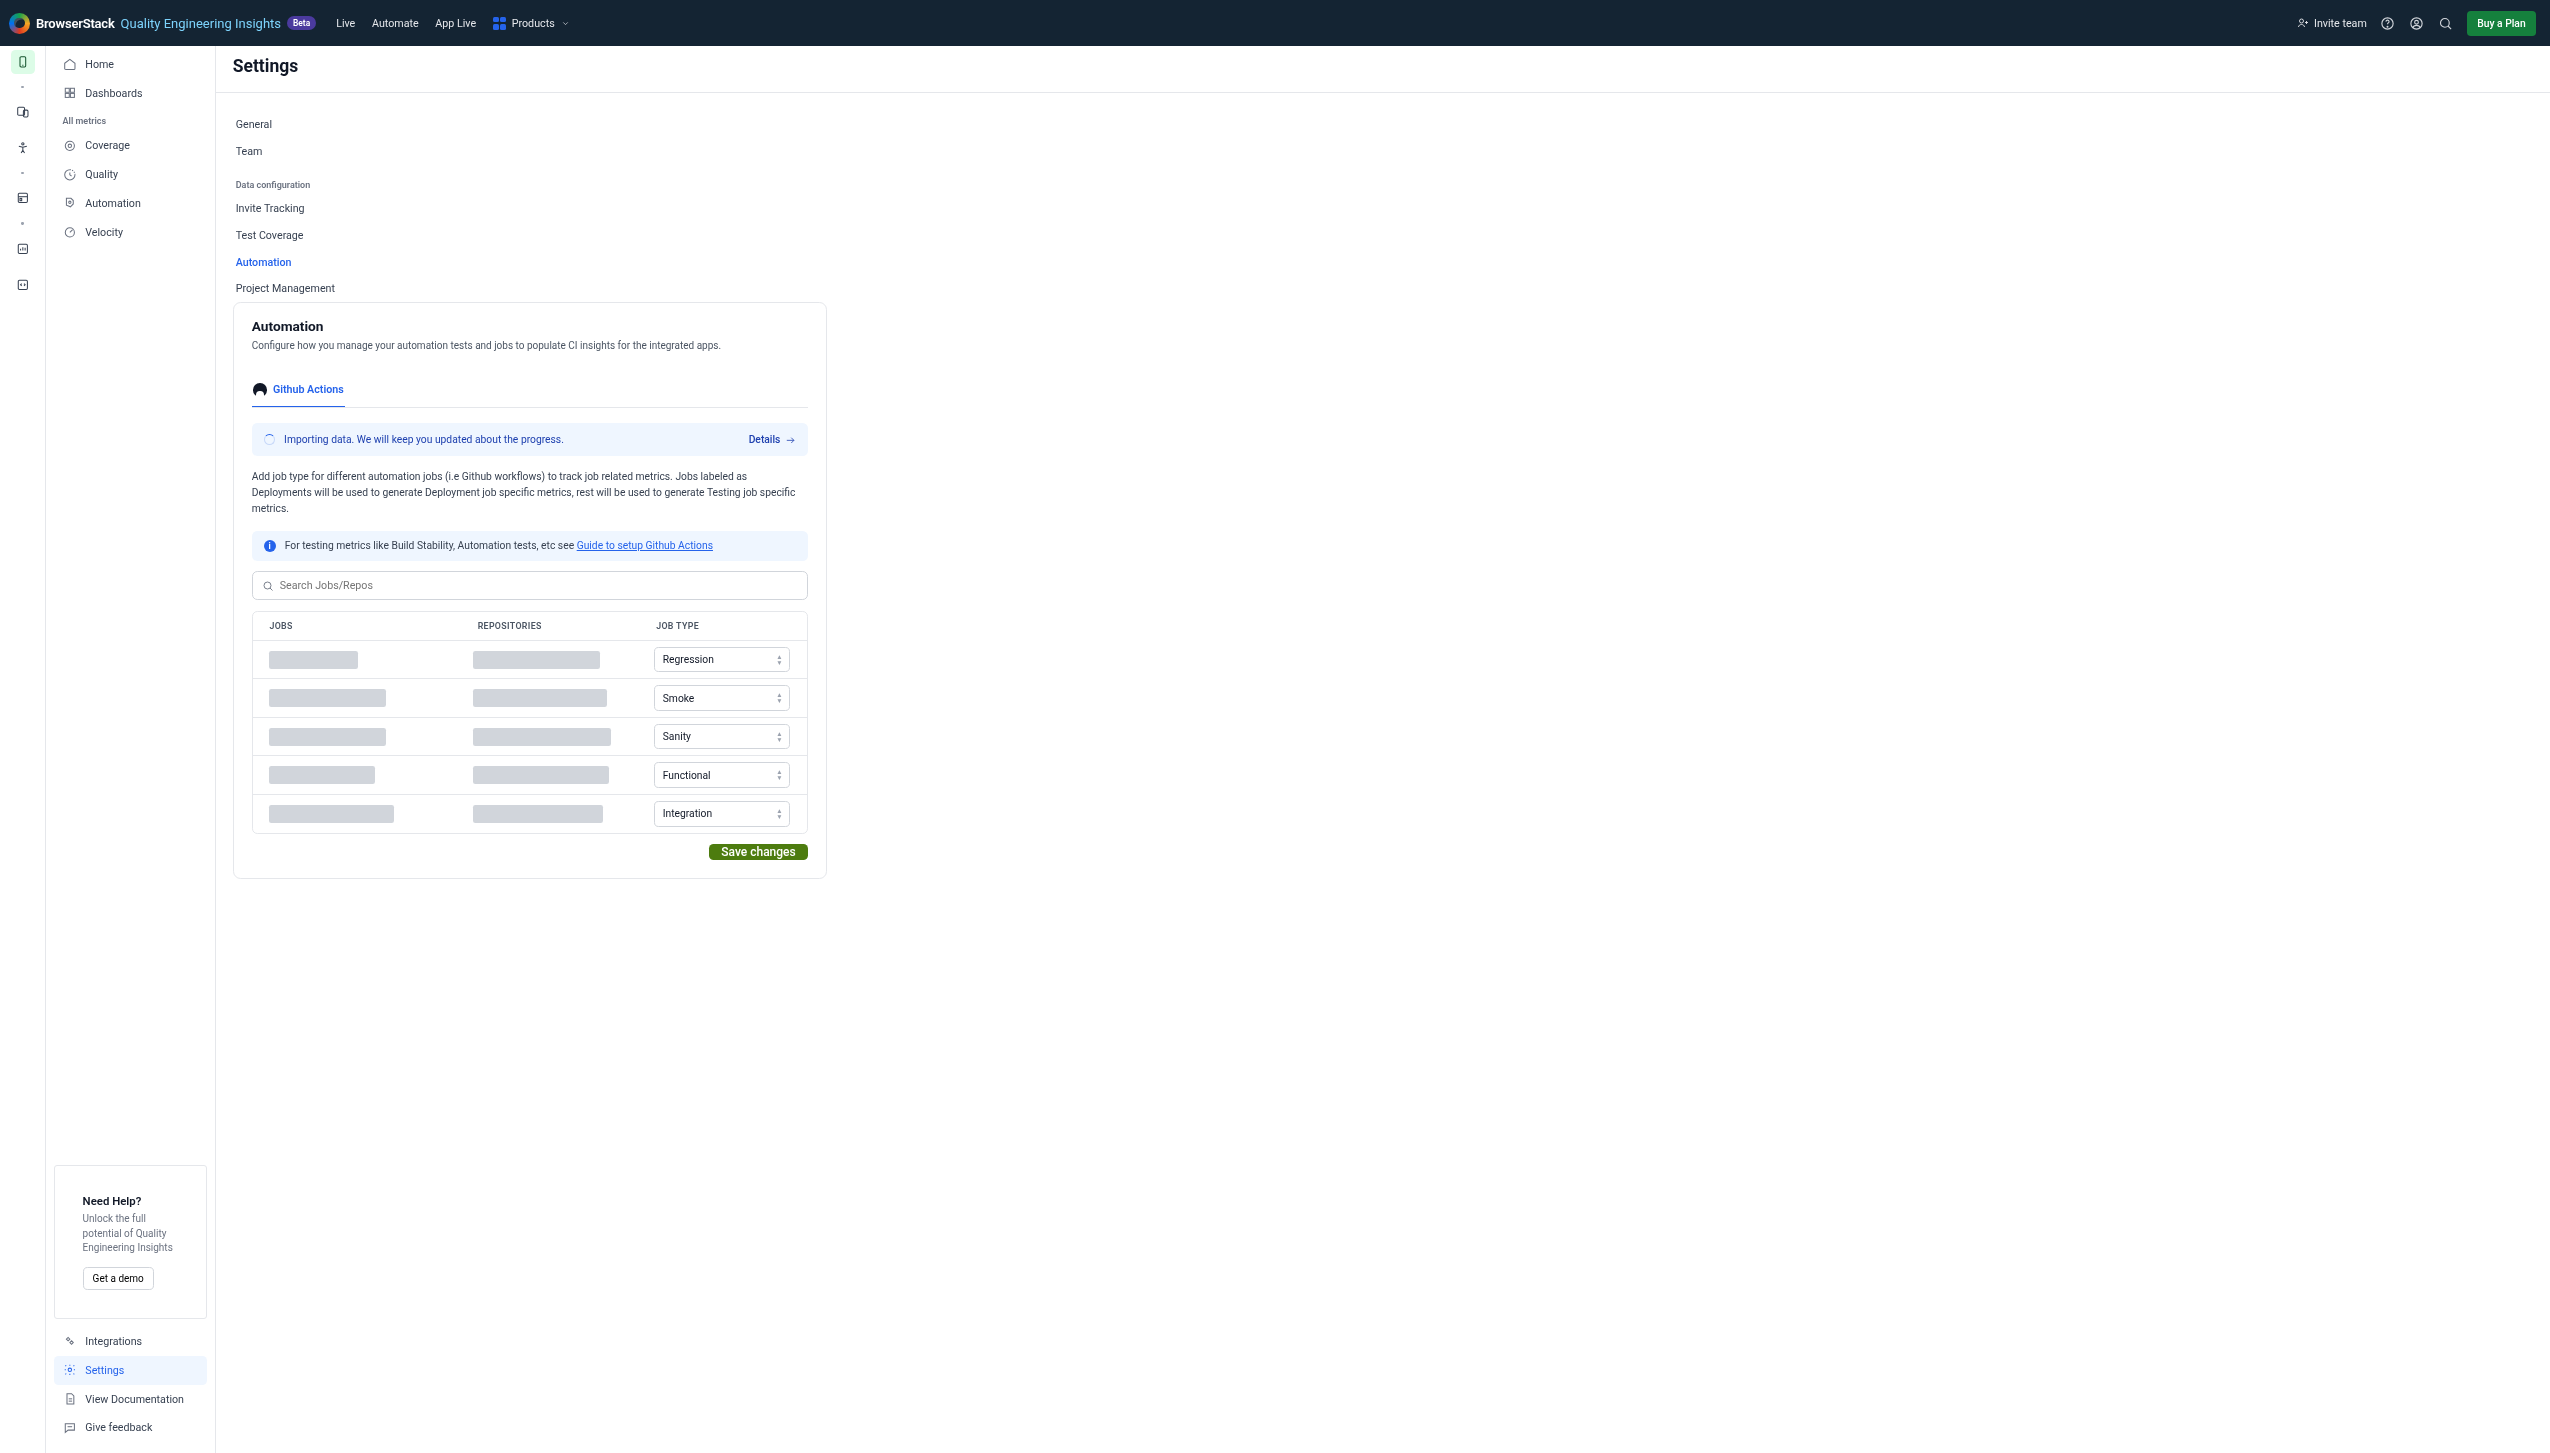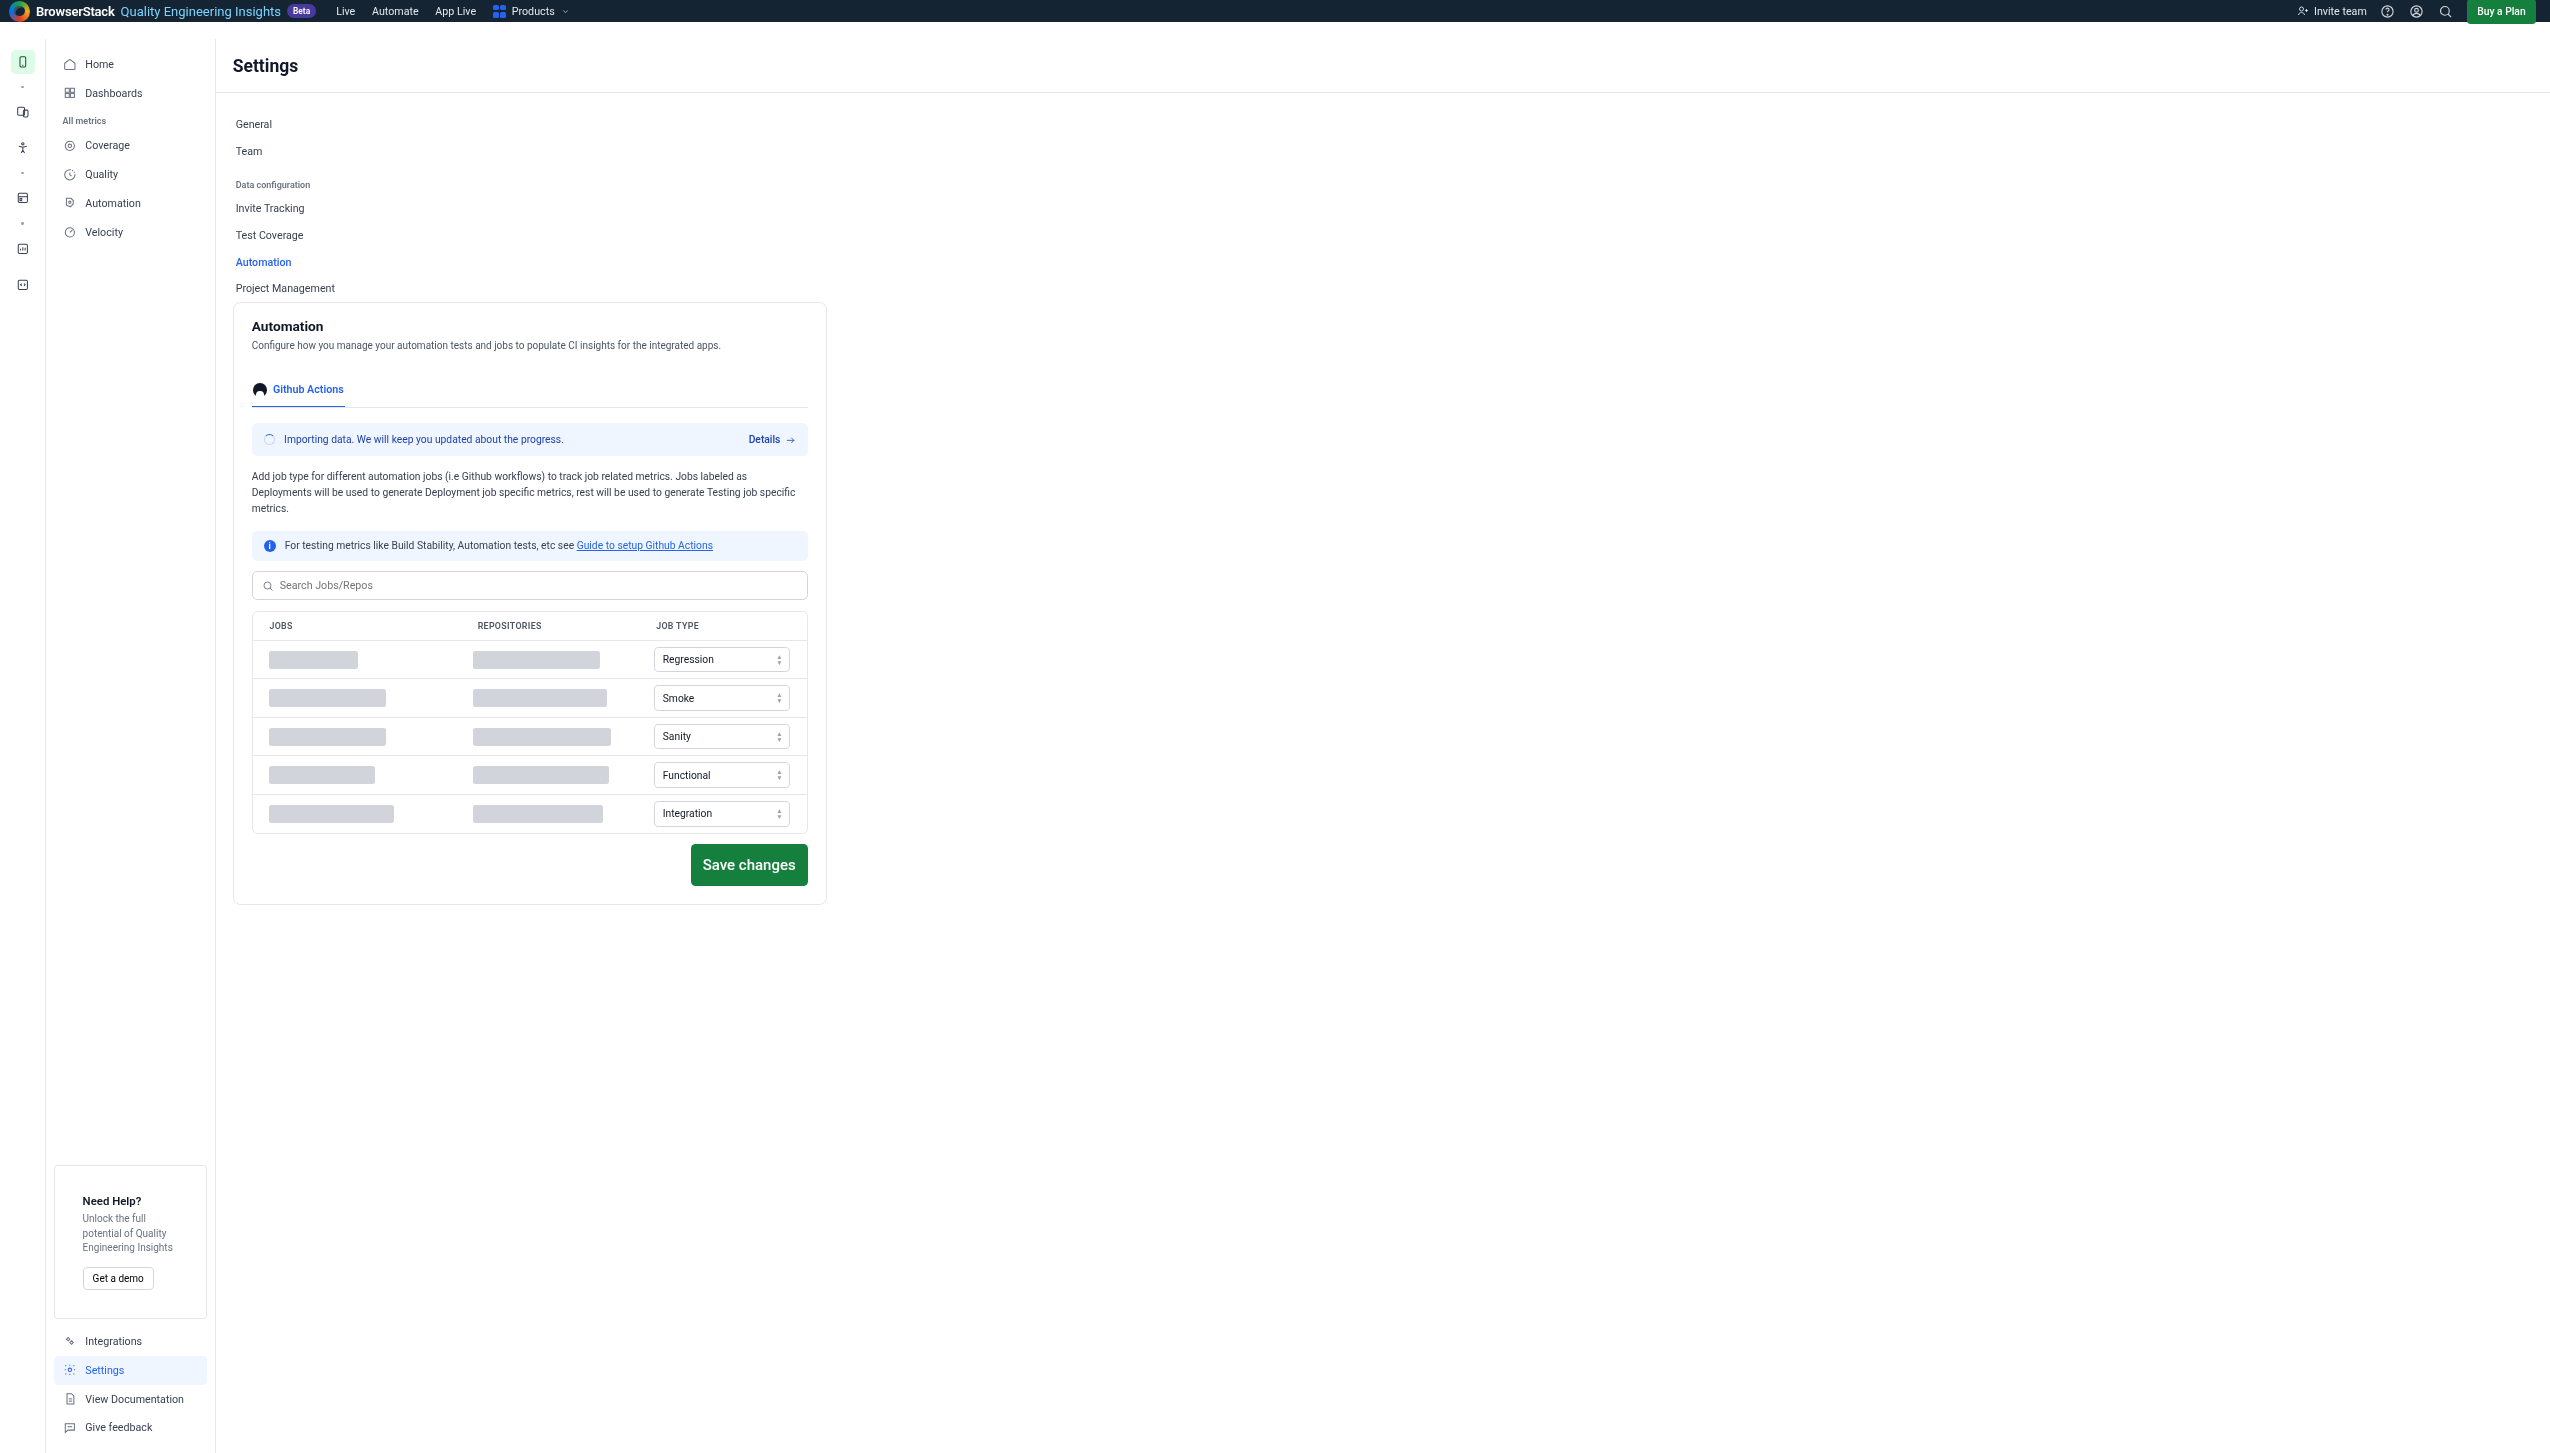--- a/index.html
+++ b/index.html
@@ -1,19 +1,19 @@
 <!DOCTYPE html>
 <html style="font-size:12px"><head>
 <meta charset="utf-8">
 <style>
   * { margin: 0; padding: 0; box-sizing: border-box; font-family: -apple-system, BlinkMacSystemFont, "Segoe UI", Roboto, sans-serif; }
   body { background: #fff; color: #111827; }
   
   
-  .topbar { height: 22px; background: #142433; display: flex; align-items: center; padding: 0 13.7px 0 9px; position: fixed; top: 0; left: 0; right: 0; z-index: 100; }
+  .topbar { height: 46px; background: #142433; display: flex; align-items: center; padding: 0 13.7px 0 9px; position: fixed; top: 0; left: 0; right: 0; z-index: 100; }
   .bs-logo { width: 21px; height: 21px; border-radius: 50%; background: conic-gradient(from 90deg, #f5a623, #e0391f, #0070f3, #17a34a, #f5a623); display:flex; align-items:center; justify-content:center; }
   .bs-logo::after { content:''; width:10.7px; height:10.7px; border-radius:50%; background:#142433; box-shadow: inset 2.3px 2.3px 0 -0.8px #fff3; }
   .brand-text { color: #fff; font-weight: 600; font-size: 13px; margin-left: 6px; letter-spacing: -0.2px; }
   .product-suffix { color: #7dd3fc; font-size: 13px; margin-left: 6px; font-weight: 400; }
   .beta-badge { background: #4b3a9e; color: #fff; font-size: 8.4px; font-weight: 600; padding: 2.3px 6px; border-radius: 7.6px; margin-left: 6px; }
   .top-links { display: flex; gap: 16.7px; margin-left: 20px; }
   .top-links a { color: #e5e7eb; text-decoration: none; font-size: 10.7px; }
   .top-products { display:flex; align-items:center; gap:6px; margin-left:16.7px; color:#e5e7eb; font-size:10.7px; cursor:pointer; }
   .apps-icon { width:13px; height:13px; display:grid; grid-template-columns:1fr 1fr; grid-template-rows:1fr 1fr; gap:1.5px; }
   .apps-icon span { background:#2563eb; border-radius:1.5px; }
@@ -85,21 +85,21 @@
   .jt-row .c2 .skel { width: 70%; }
   .jt-row:nth-child(2) .c1 .skel{width:42%} 
   .jt-row:nth-child(3) .c1 .skel{width:55%} .jt-row:nth-child(3) .c2 .skel{width:74%}
   .jt-row:nth-child(4) .c1 .skel{width:55%} .jt-row:nth-child(4) .c2 .skel{width:76%}
   .jt-row:nth-child(5) .c1 .skel{width:50%} .jt-row:nth-child(5) .c2 .skel{width:75%}
   .jt-row:nth-child(6) .c1 .skel{width:59%} .jt-row:nth-child(6) .c2 .skel{width:72%}
   .select { border:0.8px solid #d1d5db; border-radius:4.6px; padding: 5.3px 7.6px; display:flex; align-items:center; justify-content:space-between; font-size:10.3px; background:#fff; cursor:pointer; }
   .select .chev { color:#9ca3af; font-size:7.6px; line-height:6px; display:flex; flex-direction:column; align-items:center; }
 
   .save-row { display:flex; justify-content:flex-end; margin-top: 10.7px; }
-  .save-btn { background:#15803d; color:#fff; border:none; padding: 12px 12px; border-radius:4.6px; font-size:15px; font-weight:500; cursor:not-allowed; }
+  .save-btn { background:#4d7c0f; color:#fff; border:none; padding: 1px 12px; border-radius:4.6px; font-size:12px; font-weight:500; cursor:not-allowed; }
 
   svg { stroke-width:1.8; }
 </style>
 </head>
 <body>
 
 <header class="topbar">
   <div class="bs-logo"></div>
   <span class="brand-text">BrowserStack</span>
   <span class="product-suffix">Quality Engineering Insights</span>

